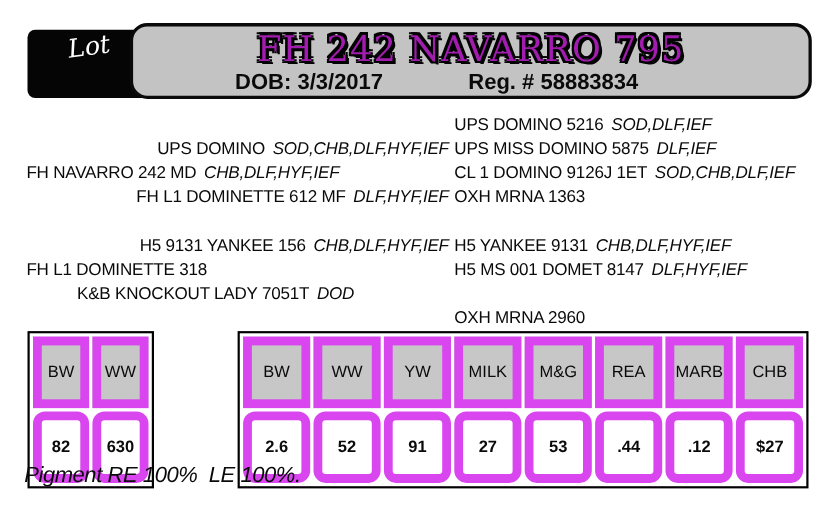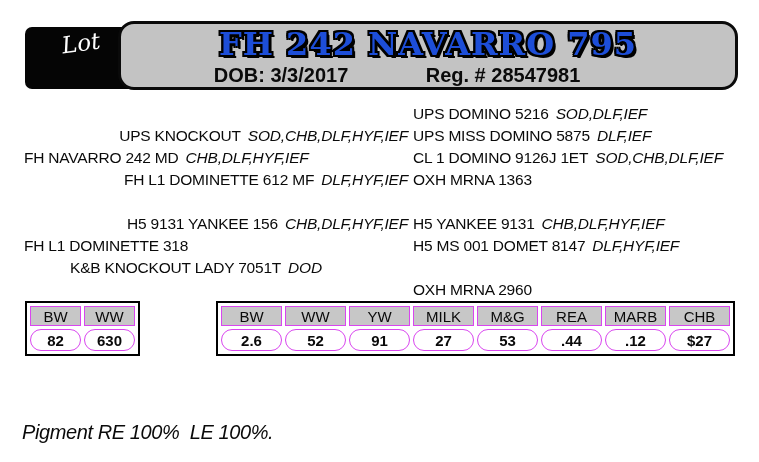--- a/index.html
+++ b/index.html
@@ -10,22 +10,22 @@
   .lot-badge{position:absolute;left:25px;top:27px;width:112px;height:62px;background:#050505;
              border-radius:7px;color:#fff;z-index:1;text-align:center;}
   .lot-script{font-family:"DejaVu Serif",serif;font-style:italic;font-size:23px;line-height:26px;
               margin-top:3px;transform:rotate(-8deg);}
   .lot-number{font-family:"DejaVu Serif",serif;font-weight:bold;font-size:29px;line-height:29px;
               margin-top:-4px;letter-spacing:1px;}
 
   
   .header-box{position:absolute;left:118px;top:21px;width:620px;height:69px;box-sizing:border-box;
               background:#c3c3c3;border:3px solid #0a0a0a;border-radius:16px;z-index:2;}
-  .title{text-align:center;margin-top:2px;font-family:"DejaVu Serif",serif;font-weight:bold;
-         font-size:32px;line-height:36px;color:#1d4ed8;letter-spacing:1px;white-space:nowrap;
+  .title{text-align:center;margin-top:2px;font-family:"DejaVu Serif",serif;font-weight:normal;
+         font-size:32px;line-height:36px;color:#a21caf;letter-spacing:1px;white-space:nowrap;
          text-shadow:-2px -2px 0 #000,2px -2px 0 #000,-2px 2px 0 #000,2px 2px 0 #000,
                      -2px 0 0 #000,2px 0 0 #000,0 -2px 0 #000,0 2px 0 #000,3px 3px 0 #000;}
   .sub{position:absolute;top:40px;transform:translateX(-50%);font-weight:bold;
        font-size:20px;white-space:nowrap;}
   .dob{left:160px;}
   .reg{left:382px;}
 
   
   .ped{position:absolute;font-size:15.5px;line-height:20px;letter-spacing:-0.2px;white-space:nowrap;}
   .nm{font-style:normal;}
@@ -36,22 +36,22 @@
   .ml{left:24px;}
   .rcol{left:413px;}
   .sr1{top:104px}.sr2{top:126px}.sr3{top:148px}.sr4{top:170px}
   .sl1{top:126px}.sl2{top:148px}.sl3{top:170px}
   .dr1{top:214px}.dr2{top:236px}.dr3{top:258px}.dr4{top:280px}
   .dl1{top:214px}.dl2{top:236px}.dl3{top:258px}
 
   
   table.etable{position:absolute;border-collapse:separate;border-spacing:3px;background:#fff;
                border:2px solid #000;}
-  .etable th,.etable td{box-sizing:border-box;border:1px solid #d946ef;text-align:center;
-                        font-size:15px;padding:0 1px;}
+  .etable th,.etable td{box-sizing:border-box;border:8px solid #d946ef;text-align:center;
+                        font-size:15px;padding:16px 1px;}
   .etable th{background:#c7c7c7;font-weight:normal;height:20px;}
   .etable td{font-weight:bold;height:22px;border-radius:11px;}
   .small{left:25px;top:301px;}
   .small th,.small td{width:51px;}
   .big{left:216px;top:301px;}
   .big th,.big td{width:61px;}
 
   
   .footer{position:absolute;left:22px;top:367px;font-style:italic;font-size:20px;line-height:26px;
           letter-spacing:-0.4px;white-space:pre-wrap;}
@@ -61,37 +61,37 @@
 
 <div class="page">
 
   <div class="lot-badge">
     <div class="lot-script">Lot</div>
   </div>
 
   <div class="header-box">
     <div class="title">FH 242 NAVARRO 795</div>
     <div class="sub dob">DOB: 3/3/2017</div>
-    <div class="sub reg">Reg. # 28547981</div>
+    <div class="sub reg">Reg. # 58883834</div>
   </div>
 
   <div class="ped rcol sr1">
     <span class="nm">UPS DOMINO 5216</span><span class="epd">SOD,DLF,IEF</span>
   </div>
   <div class="ped rcol sr2">
     <span class="nm">UPS MISS DOMINO 5875</span><span class="epd">DLF,IEF</span>
   </div>
   <div class="ped rcol sr3">
     <span class="nm">CL 1 DOMINO 9126J 1ET</span><span class="epd">SOD,CHB,DLF,IEF</span>
   </div>
   <div class="ped rcol sr4">
     <span class="nm">OXH MRNA 1363</span><span class="epd"></span>
   </div>
   <div class="ped ra sl1">
-    <span class="nm">UPS KNOCKOUT</span><span class="epd">SOD,CHB,DLF,HYF,IEF</span>
+    <span class="nm">UPS DOMINO</span><span class="epd">SOD,CHB,DLF,HYF,IEF</span>
   </div>
   <div class="ped ml bold sl2">
     <span class="nm">FH NAVARRO 242 MD</span><span class="epd">CHB,DLF,HYF,IEF</span>
   </div>
   <div class="ped ra sl3">
     <span class="nm">FH L1 DOMINETTE 612 MF</span><span class="epd">DLF,HYF,IEF</span>
   </div>
 
   <div class="ped rcol dr1">
     <span class="nm">H5 YANKEE 9131</span><span class="epd">CHB,DLF,HYF,IEF</span>

